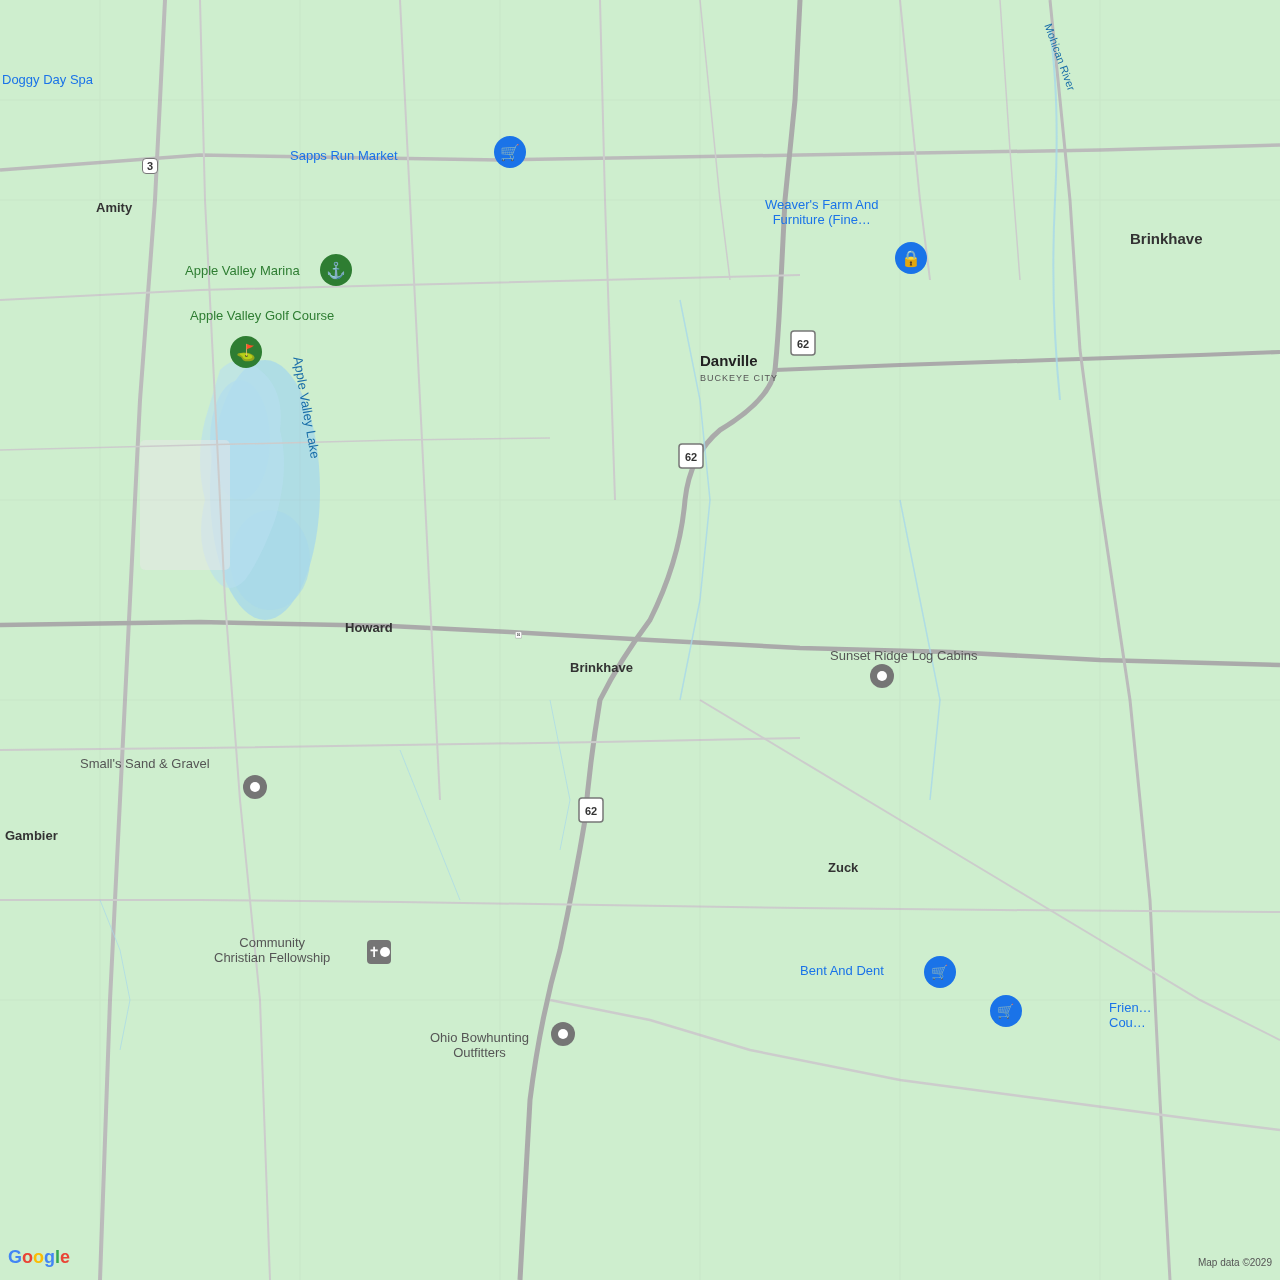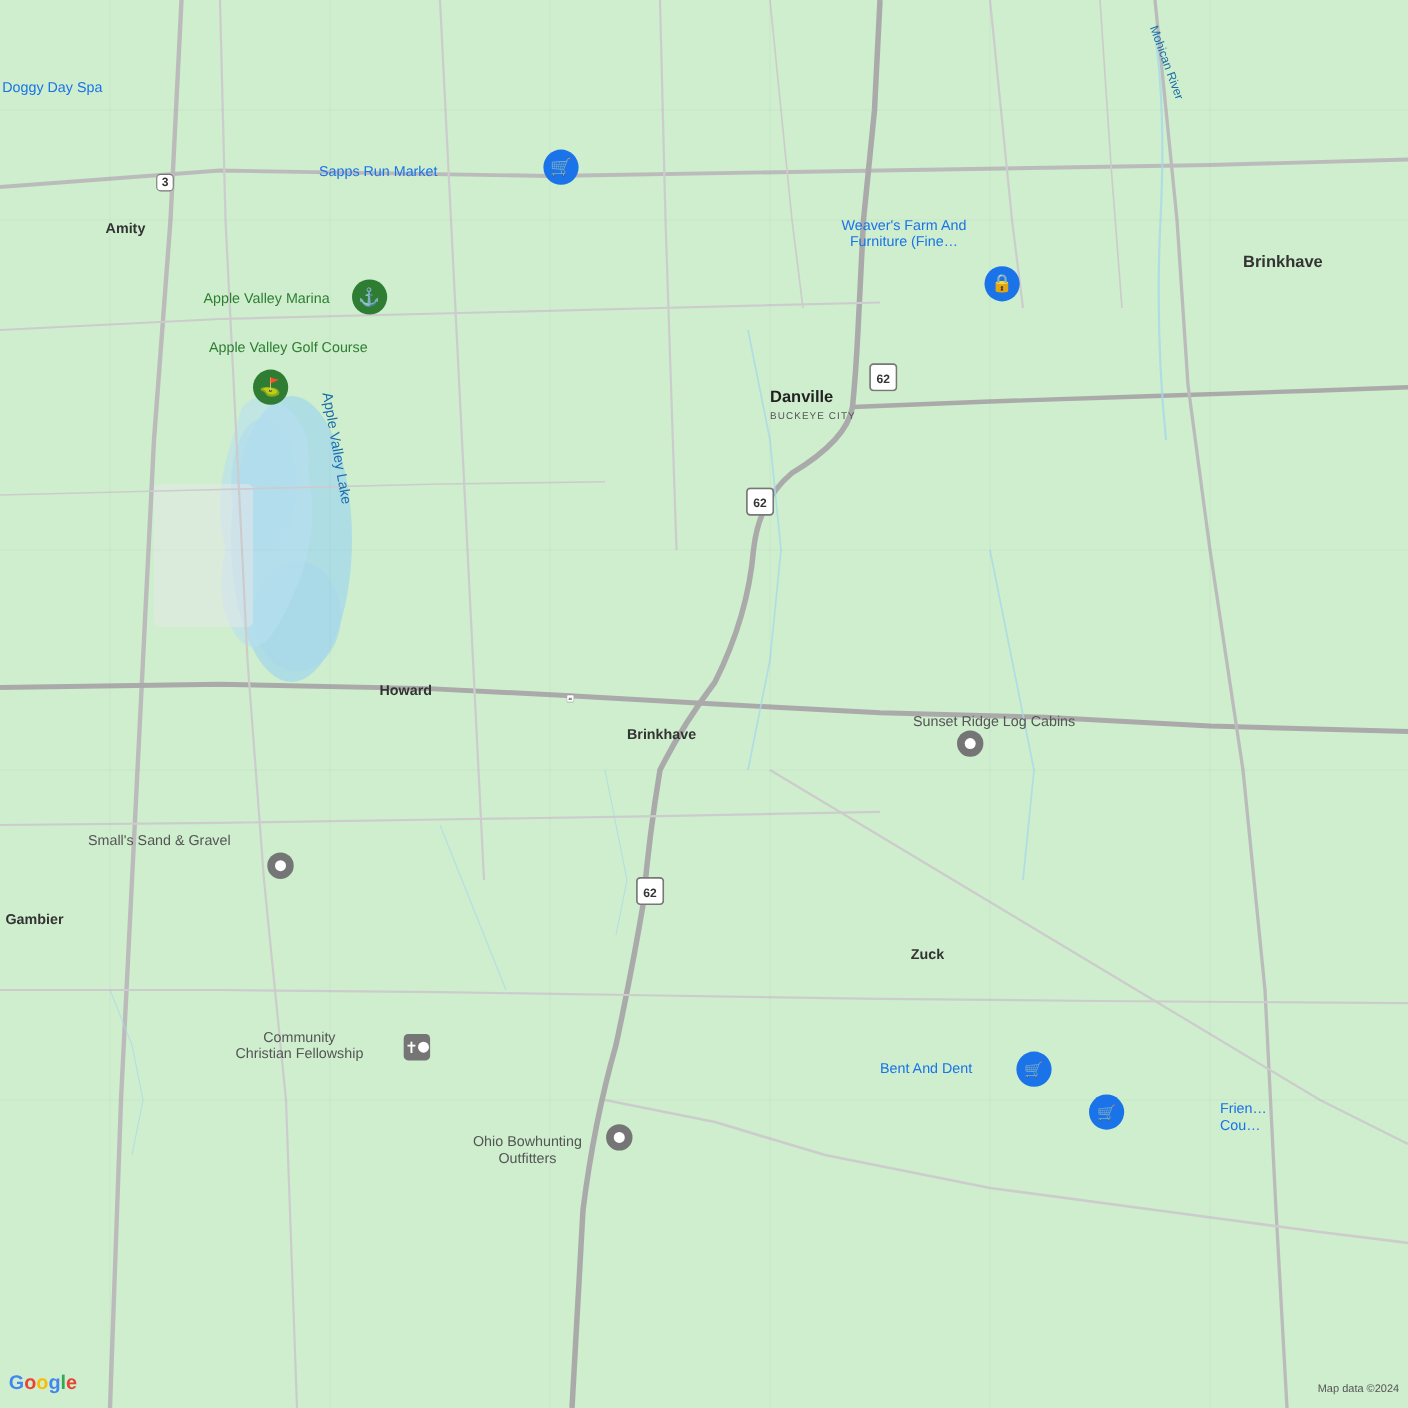--- a/index.html
+++ b/index.html
@@ -341,14 +341,14 @@
 
   <div style="position:absolute;bottom:12px;left:8px;display:flex;align-items:center;font-family:Arial,sans-serif;font-size:18px;font-weight:700;">
     <span class="g-blue">G</span>
     <span class="g-red">o</span>
     <span class="g-yellow">o</span>
     <span class="g-blue">g</span>
     <span class="g-green">l</span>
     <span class="g-red">e</span>
   </div>
 
-  <div class="map-credit">Map data ©2024</div>
+  <div class="map-credit">Map data ©2029</div>
 </div>
 
 </body></html>

